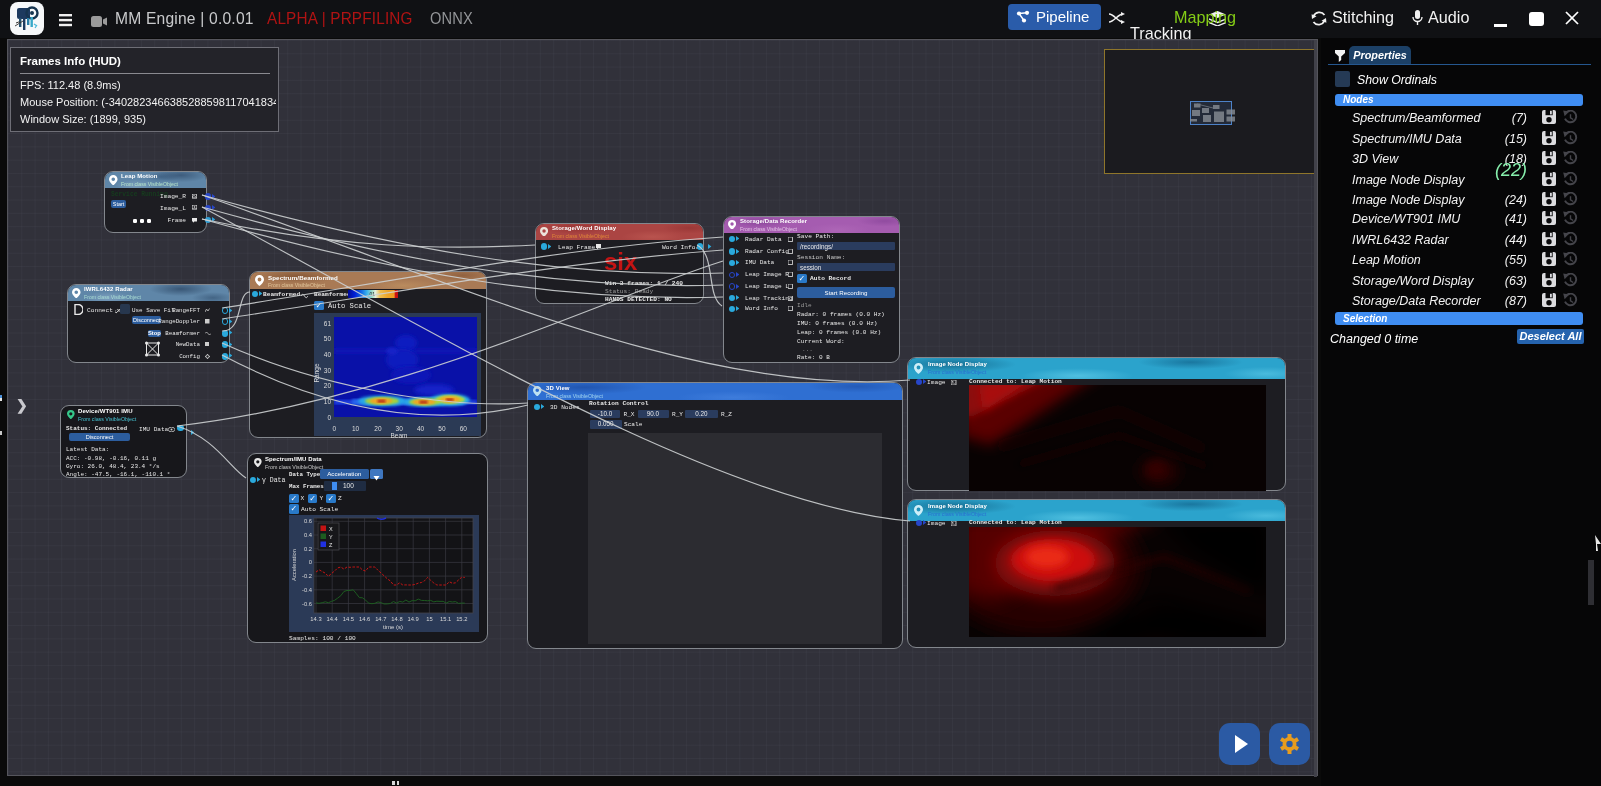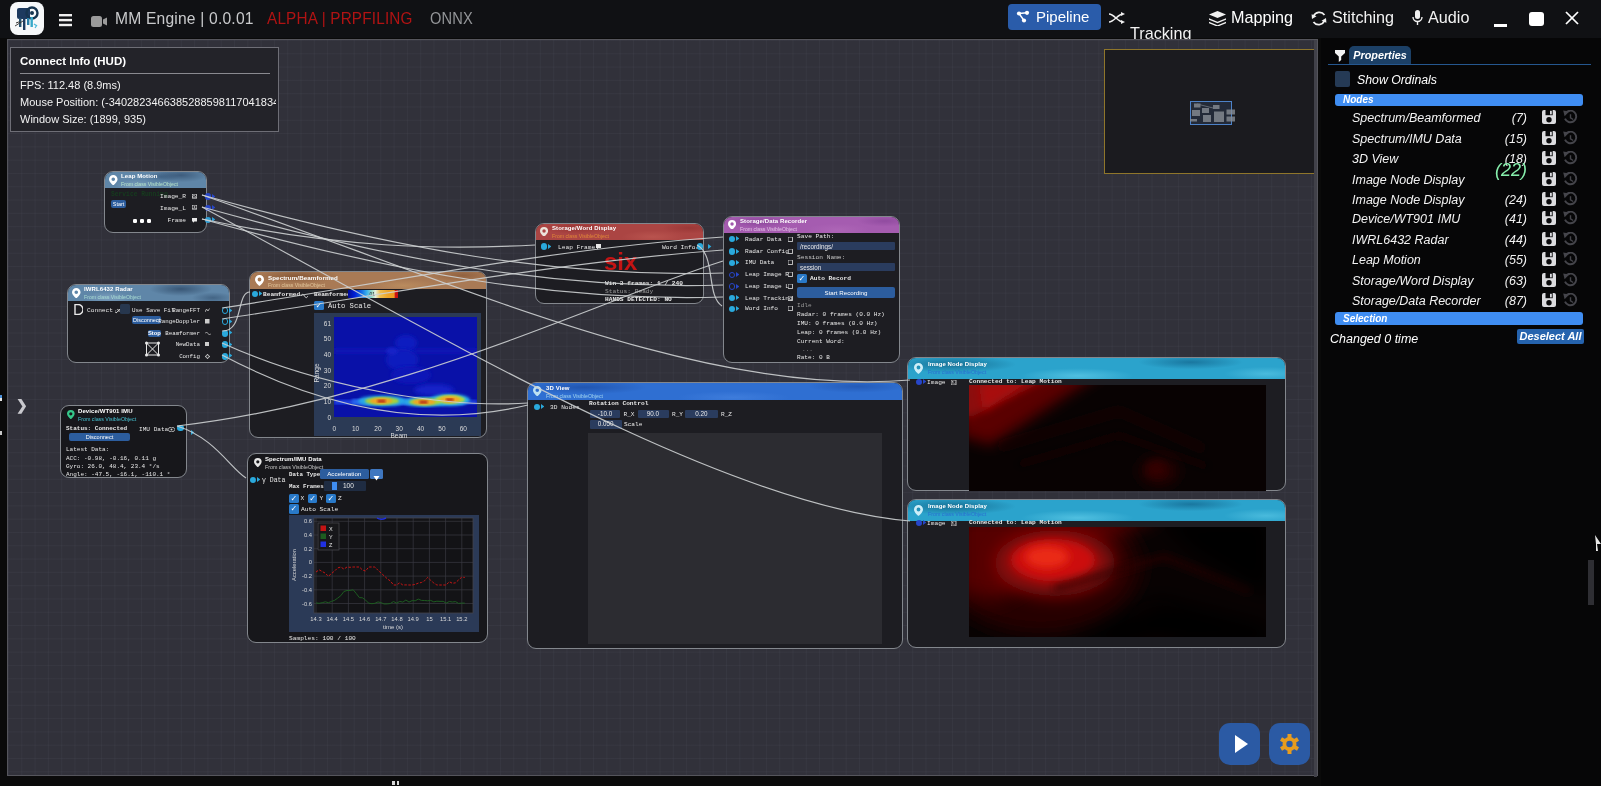--- a/index.html
+++ b/index.html
@@ -84,21 +84,21 @@
       </g>
   </svg>
   <span style="position:absolute; left:1130px; top:24px; color:#f2f2f2; font-size:16.2px;">Tracking</span>
   <svg width="17" height="15" style="position:absolute;left:1209px;top:11px;" viewBox="0 0 17 15">
     <g fill="#f0f0f0">
         <path d="M8.5,0 L17,3.5 L8.5,7 L0,3.5 Z"></path>
     <path d="M0,7.2 L8.5,10.7 L17,7.2 L17,8.8 L8.5,12.3 L0,8.8 Z"></path>
     <path d="M0,10.8 L8.5,14.3 L17,10.8 L17,12.2 L8.5,15.7 L0,12.2 Z"></path>
       </g>
   </svg>
-  <span style="position:absolute; left:1231px; top:8px; color:#ffffff; font-size:16.2px;">Mapping</span>
+  <span style="position:absolute; left:1174px; top:8px; color:#84cc16; font-size:16.2px;">Mapping</span>
   <svg width="16" height="15" style="position:absolute;left:1311px;top:11px;" viewBox="0 0 16 15">
     <g stroke="#f0f0f0" stroke-width="1.8" fill="none">
       <path d="M13.5,4 A6.3,6.3 0 0 0 2.5,5.5"></path>
         <path d="M2.5,11 A6.3,6.3 0 0 0 13.5,9.5"></path>
     </g>
     <g fill="#f0f0f0">
         <path d="M0.6,3.2 L5.5,5.2 L1,8 Z"></path>
         <path d="M15.4,11.8 L10.5,9.8 L15,7 Z"></path>
       </g>
   </svg>
@@ -117,21 +117,21 @@
         <line x1="1" y1="1" x2="13" y2="13"></line>
         <line x1="13" y1="1" x2="1" y2="13"></line>
       </g>
   </svg>
 </div>
 
 <div id="canvas">
 
   <div id="hud" style="position:absolute; left:2px; top:7px; width:269px; height:85px;
        background:#232329; border:1px solid #6e6e76;">
-    <div style="position:absolute; left:9px; top:7px; color:#fff; font-size:11.5px; font-weight:bold;">Connect Info (HUD)</div>
+    <div style="position:absolute; left:9px; top:7px; color:#fff; font-size:11.5px; font-weight:bold;">Frames Info (HUD)</div>
     <div style="position:absolute; left:9px; right:8px; top:25px; height:1px; background:#8a8a90;"></div>
     <div style="position:absolute; left:9px; top:31px; color:#f2f2f2; font-size:11px;">FPS: 112.48 (8.9ms)</div>
     <div style="position:absolute; left:9px; top:48px; color:#f2f2f2; font-size:11px; width:256px; overflow:hidden; white-space:nowrap;">Mouse Position: (-340282346638528859811704183484</div>
     <div style="position:absolute; left:9px; top:65px; color:#f2f2f2; font-size:11px;">Window Size: (1899, 935)</div>
   </div>
 
   <div id="minimap" style="position:absolute; left:1096px; top:9px; width:212px; height:125px;
        background:#1b1b1f; border:1.5px solid #8f762b;">
     <div style="position:absolute; left:85px; top:51px; width:42px; height:24px;
          background:rgba(70,110,170,0.18); border:1px solid #4d82c8;"></div>

